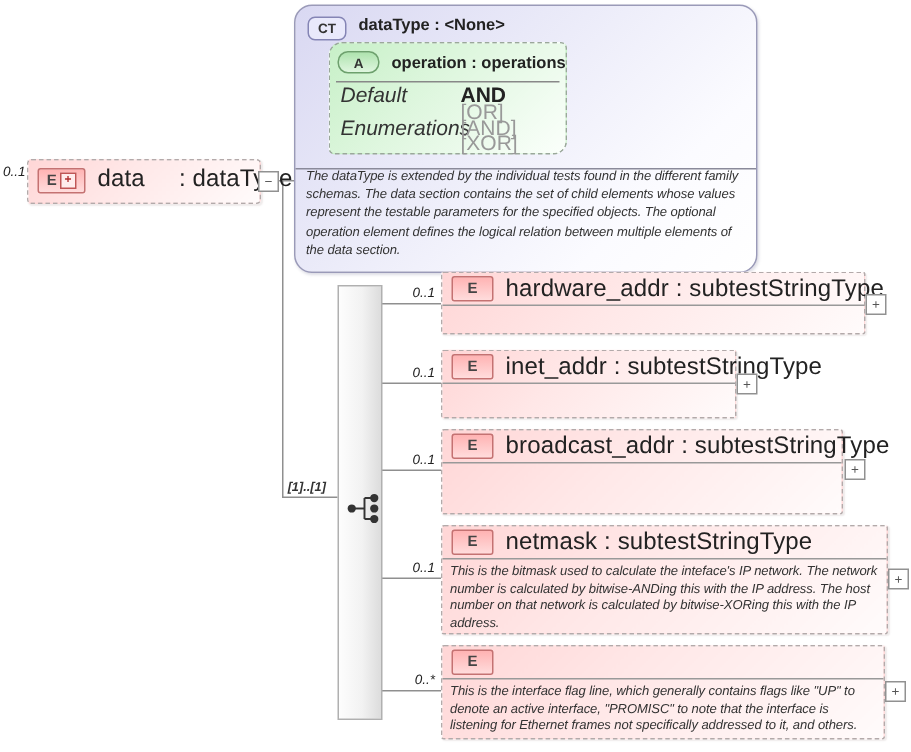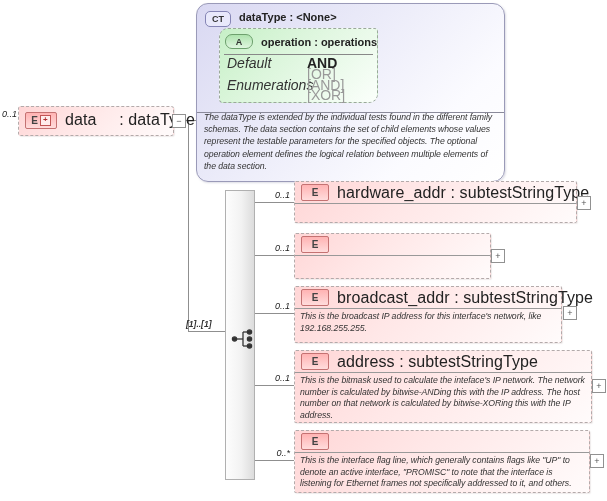--- a/index.html
+++ b/index.html
@@ -6,21 +6,21 @@
   .stage{
     position:relative;width:607px;height:501px;background:#ffffff;overflow:hidden;
     font-family:"Liberation Sans","DejaVu Sans",sans-serif;color:#222;
   }
   
   .hline{position:absolute;height:0;border-top:1px solid #8f8f8f;}
   .vline{position:absolute;width:0;border-left:1px solid #8f8f8f;}
   
   .card-label{position:absolute;font-style:italic;font-size:9px;color:#222;}
   .card-right{width:28px;text-align:right;}
-  .mg-label{position:absolute;left:186px;top:319px;width:37px;text-align:left;
+  .mg-label{position:absolute;left:186px;top:319px;width:37px;text-align:center;
     font-style:italic;font-weight:bold;font-size:8.5px;color:#333;}
   
   .ct-box{position:absolute;left:196px;top:3px;width:307px;height:177px;
     border:1px solid #9a9ab8;border-radius:12px;
     background:linear-gradient(135deg,#d9d8f2 0%,#e9e9f8 35%,#fbfbff 75%,#ffffff 100%);
     box-shadow:1px 1px 2px rgba(120,120,150,.25);}
   .ct-header{position:absolute;left:8px;top:7px;display:flex;align-items:flex-start;gap:8px;}
   .ct-badge{display:inline-flex;align-items:center;justify-content:center;
     width:24px;height:14px;border:1px solid #8585b5;border-radius:5px;background:#e9e9fb;
     font-size:9px;font-weight:bold;color:#333;}
@@ -164,41 +164,41 @@
       <span class="ttl">hardware_addr : subtestStringType</span>
     </div>
     <div class="elem-sep"></div>
   </div>
   <div class="expander" style="left:577px;top:196px">+</div>
 
   <div class="card-label card-right" style="left:262px;top:243px">0..1</div>
   <div class="elem-box e1">
     <div class="elem-header">
       <span class="eicon">E</span>
+      <span class="ttl">inet_addr : subtestStringType</span>
     </div>
     <div class="elem-sep"></div>
   </div>
   <div class="expander" style="left:491px;top:249px">+</div>
 
   <div class="card-label card-right" style="left:262px;top:301px">0..1</div>
   <div class="elem-box e2">
     <div class="elem-header">
       <span class="eicon">E</span>
       <span class="ttl">broadcast_addr : subtestStringType</span>
     </div>
     <div class="elem-sep"></div>
-    <div class="elem-annot">This is the broadcast IP address for this interface's network, like 192.168.255.255.</div>
   </div>
   <div class="expander" style="left:563px;top:306px">+</div>
 
   <div class="card-label card-right" style="left:262px;top:373px">0..1</div>
   <div class="elem-box e3">
     <div class="elem-header">
       <span class="eicon">E</span>
-      <span class="ttl">address : subtestStringType</span>
+      <span class="ttl">netmask : subtestStringType</span>
     </div>
     <div class="elem-sep"></div>
     <div class="elem-annot">This is the bitmask used to calculate the inteface's IP network.  The network number is calculated by bitwise-ANDing this with the IP address. The host number on that network is calculated by bitwise-XORing this with the IP address.</div>
   </div>
   <div class="expander" style="left:592px;top:379px">+</div>
 
   <div class="card-label card-right" style="left:262px;top:448px">0..*</div>
   <div class="elem-box e4">
     <div class="elem-header">
       <span class="eicon">E</span>

